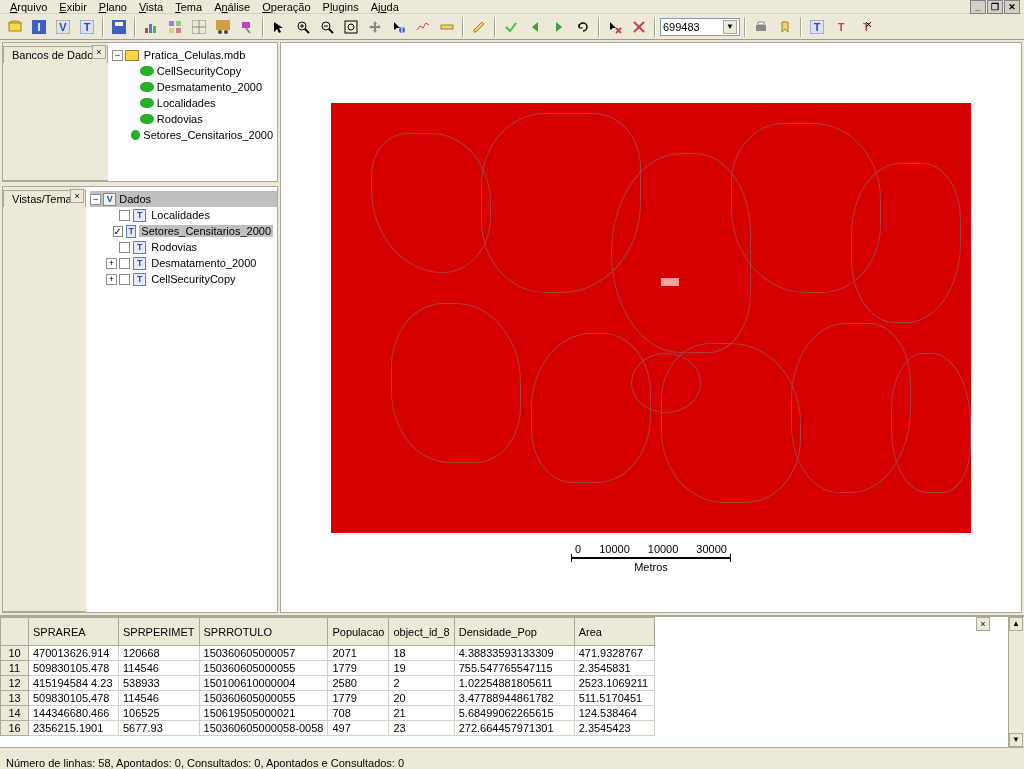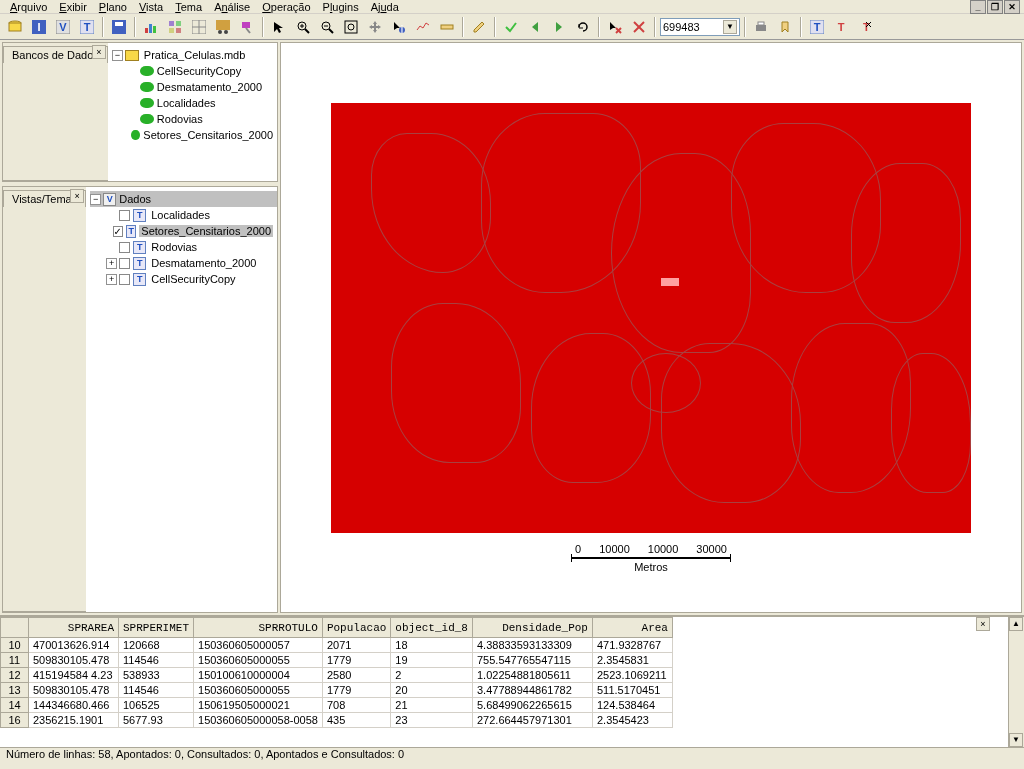--- a/index.html
+++ b/index.html
@@ -37,26 +37,26 @@
 .map-canvas .boundary { position: absolute; border: 1px solid #a84040; }
 .map-canvas .hl { position: absolute; background: #ffa0a0; }
 .scalebar { margin-top: 10px; text-align: center; }
 .scalebar-ticks { display: flex; justify-content: center; gap: 18px; font-size: 10px; }
 .scalebar-line { width: 160px; height: 2px; background: #000; margin: 2px auto; position: relative; }
 .scalebar-line::before, .scalebar-line::after { content: ''; position: absolute; width: 1px; height: 8px; background: #000; top: -3px; }
 .scalebar-line::before { left: 0; } .scalebar-line::after { right: 0; }
 .table-area { height: 132px; border-top: 2px solid #aca899; background: #fff; display: flex; }
 .table-close { width: 14px; height: 14px; border: 1px solid #aca899; background: #ece9d8; text-align: center; font-size: 9px; line-height: 12px; position: absolute; right: 18px; cursor: pointer; }
 table { border-collapse: collapse; width: auto; }
-th { background: #ece9d8; border: 1px solid #aca899; padding: 2px 4px; font-weight: normal; text-align: right; height: 20px; font-family: Liberation Mono, monospace; }
+th { background: #ece9d8; border: 1px solid #aca899; padding: 2px 4px; font-weight: normal; text-align: left; height: 28px; }
 td { border: 1px solid #d4d0c8; padding: 1px 4px; background: #fff; height: 15px; white-space: nowrap; }
 td.rowhdr { background: #ece9d8; border: 1px solid #aca899; text-align: center; margin-top: 40px; }
 .table-scroll { width: 16px; background: #ece9d8; border-left: 1px solid #aca899; margin-left: auto; position: relative; }
 .scroll-btn { width: 14px; height: 14px; background: #ece9d8; border: 1px solid #aca899; position: absolute; text-align: center; font-size: 8px; line-height: 12px; }
-.statusbar { height: 22px; background: #ece9d8; border-top: 1px solid #aca899; padding: 0 6px; }
+.statusbar { height: 22px; background: #ece9d8; border-top: 1px solid #aca899; padding: 9px 6px; }
 svg { display: block; }
 </style>
 </head>
 <body>
 
 <div class="menubar">
   <span class="menu-item"><u>A</u><span></span>rquivo</span>
   <span class="menu-item"><u>E</u>xibir</span>
   <span class="menu-item"><u>P</u>lano</span>
   <span class="menu-item"><u>V</u>ista</span>
@@ -460,21 +460,21 @@
             <td>708</td>
             <td>21</td>
             <td>5.68499062265615</td>
             <td>124.538464</td>
           </tr>
           <tr>
             <td class="rowhdr">16</td>
             <td>2356215.1901</td>
             <td>5677.93</td>
             <td>150360605000058-0058</td>
-            <td>435</td>
+            <td>497</td>
             <td>23</td>
             <td>272.664457971301</td>
             <td>2.3545423</td>
           </tr>
         </tbody>
     </table>
   </div>
   <div class="table-scroll">
     <div class="scroll-btn" style="top:0">▲</div>
     <div class="scroll-btn" style="bottom:0">▼</div>

